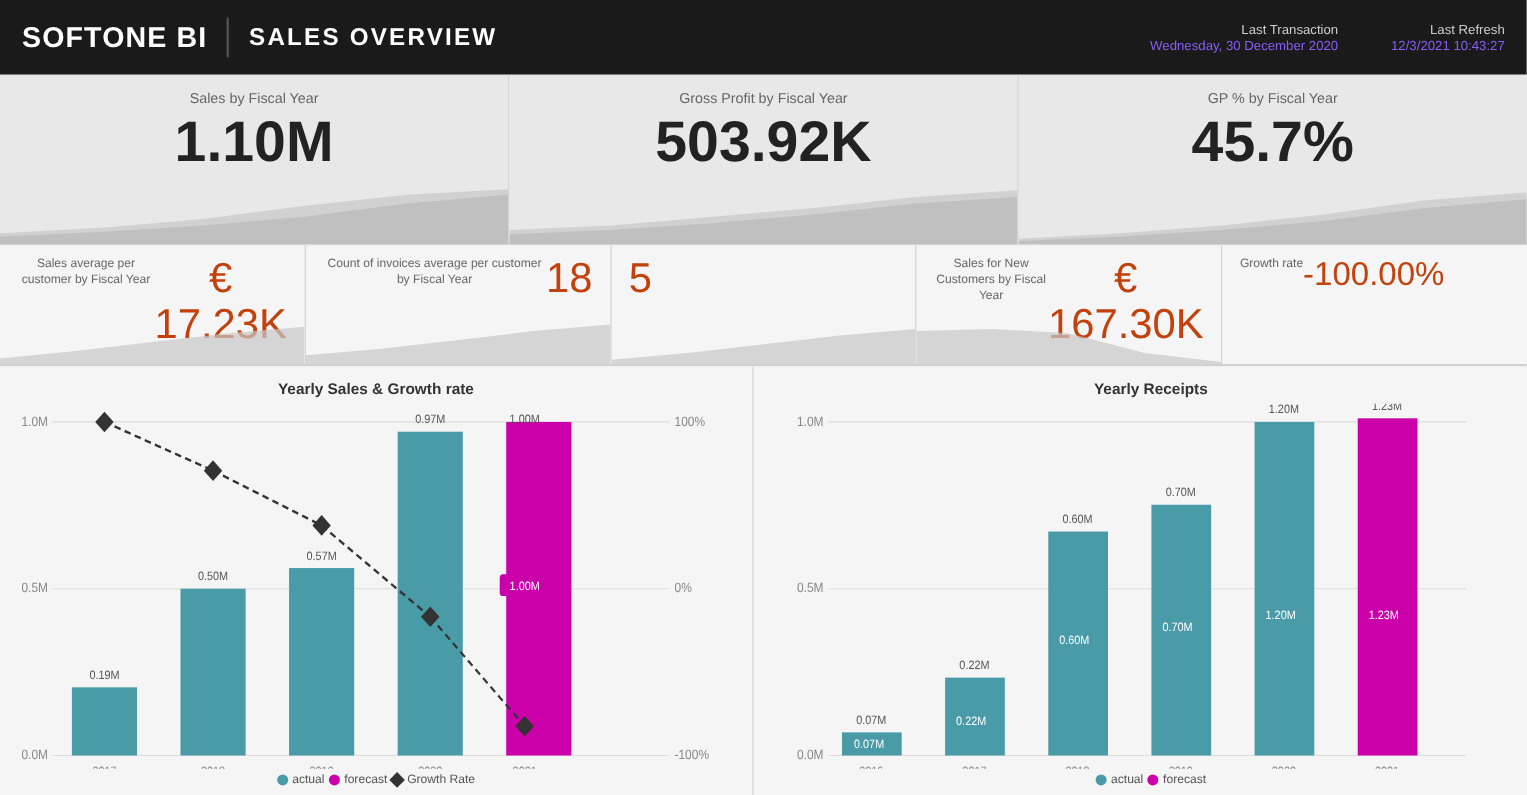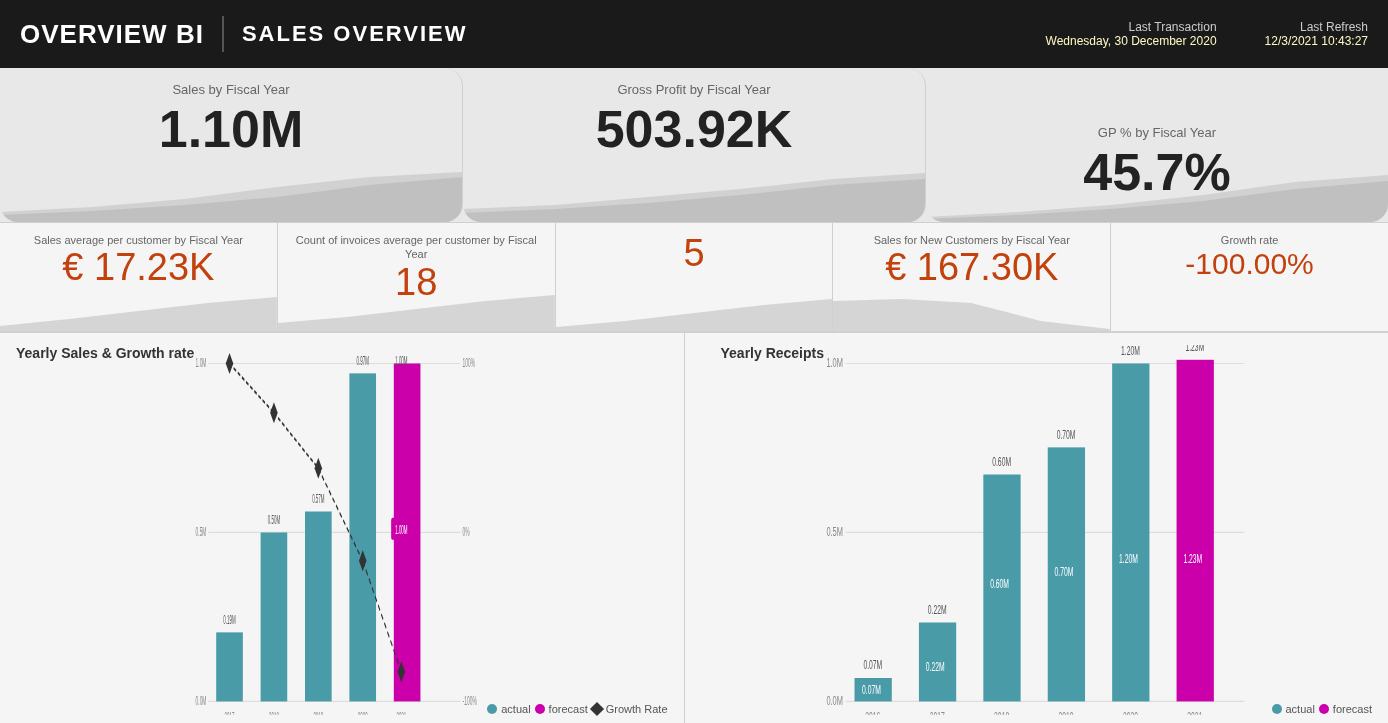--- a/index.html
+++ b/index.html
@@ -32,41 +32,40 @@
       letter-spacing: 2px;
       color: white;
     }
     .header-meta {
       margin-left: auto;
       display: flex;
       gap: 48px;
     }
     .header-meta-item { text-align: right; }
     .header-meta-label { font-size: 12px; color: #ccc; }
-    .header-meta-value { font-size: 12px; color: #fef9c3; }
+    .header-meta-value { font-size: 12px; color: #8b5cf6; }
 
     
     .kpi-row1 {
       display: flex;
       background: #e8e8e8;
       height: 155px;
       border-bottom: 1px solid #d0d0d0;
     }
     .kpi-card-large {
       flex: 1;
       display: flex;
       flex-direction: column;
       padding: 14px 20px 0 20px;
       position: relative;
       border-right: 1px solid #d0d0d0;
       background: #e8e8e8;
       overflow: hidden;
-      border-radius: 18px;
-    }
-    .kpi-card-large:last-child { border-right: none; margin-top: 43px; }
+    }
+    .kpi-card-large:last-child { border-right: none; }
     .kpi-label {
       font-size: 13px;
       color: #666;
       text-align: center;
       margin-bottom: 4px;
     }
     .kpi-value-large {
       font-size: 52px;
       font-weight: 700;
       color: #222;
@@ -84,21 +83,21 @@
     
     .kpi-row2 {
       display: flex;
       background: #f5f5f5;
       height: 110px;
       border-bottom: 2px solid #d0d0d0;
     }
     .kpi-card-small {
       flex: 1;
       display: flex;
-      flex-direction: column;
+      flex-direction: row;
       padding: 10px 16px 0 16px;
       position: relative;
       border-right: 1px solid #d0d0d0;
       overflow: hidden;
     }
     .kpi-card-small:last-child { border-right: none; }
     .kpi-label-small {
       font-size: 11px;
       color: #666;
       text-align: center;
@@ -123,21 +122,21 @@
     .charts-row {
       display: flex;
       height: 390px;
       background: #f5f5f5;
     }
     .chart-panel {
       flex: 1;
       padding: 12px 16px 8px 16px;
       border-right: 1px solid #d0d0d0;
       display: flex;
-      flex-direction: row;
+      flex-direction: column;
     }
     .chart-panel:last-child { border-right: none; margin-left: 20px; }
     .chart-title {
       font-size: 14px;
       font-weight: 600;
       text-align: center;
       color: #333;
       margin-bottom: 6px;
     }
     .chart-area {
@@ -172,21 +171,21 @@
       gap: 4px;
     }
 
     
     svg { width: 100%; height: 100%; }
   </style>
 </head>
 <body>
 
 <div class="header">
-  <span class="header-brand">OVERVIEW BI</span>
+  <span class="header-brand">SOFTONE BI</span>
   <div class="header-divider"></div>
   <span class="header-title">SALES OVERVIEW</span>
   <div class="header-meta">
     <div class="header-meta-item">
       <div class="header-meta-label">Last Transaction</div>
       <div class="header-meta-value">Wednesday, 30 December 2020</div>
     </div>
     <div class="header-meta-item">
       <div class="header-meta-label">Last Refresh</div>
       <div class="header-meta-value">12/3/2021 10:43:27</div>

